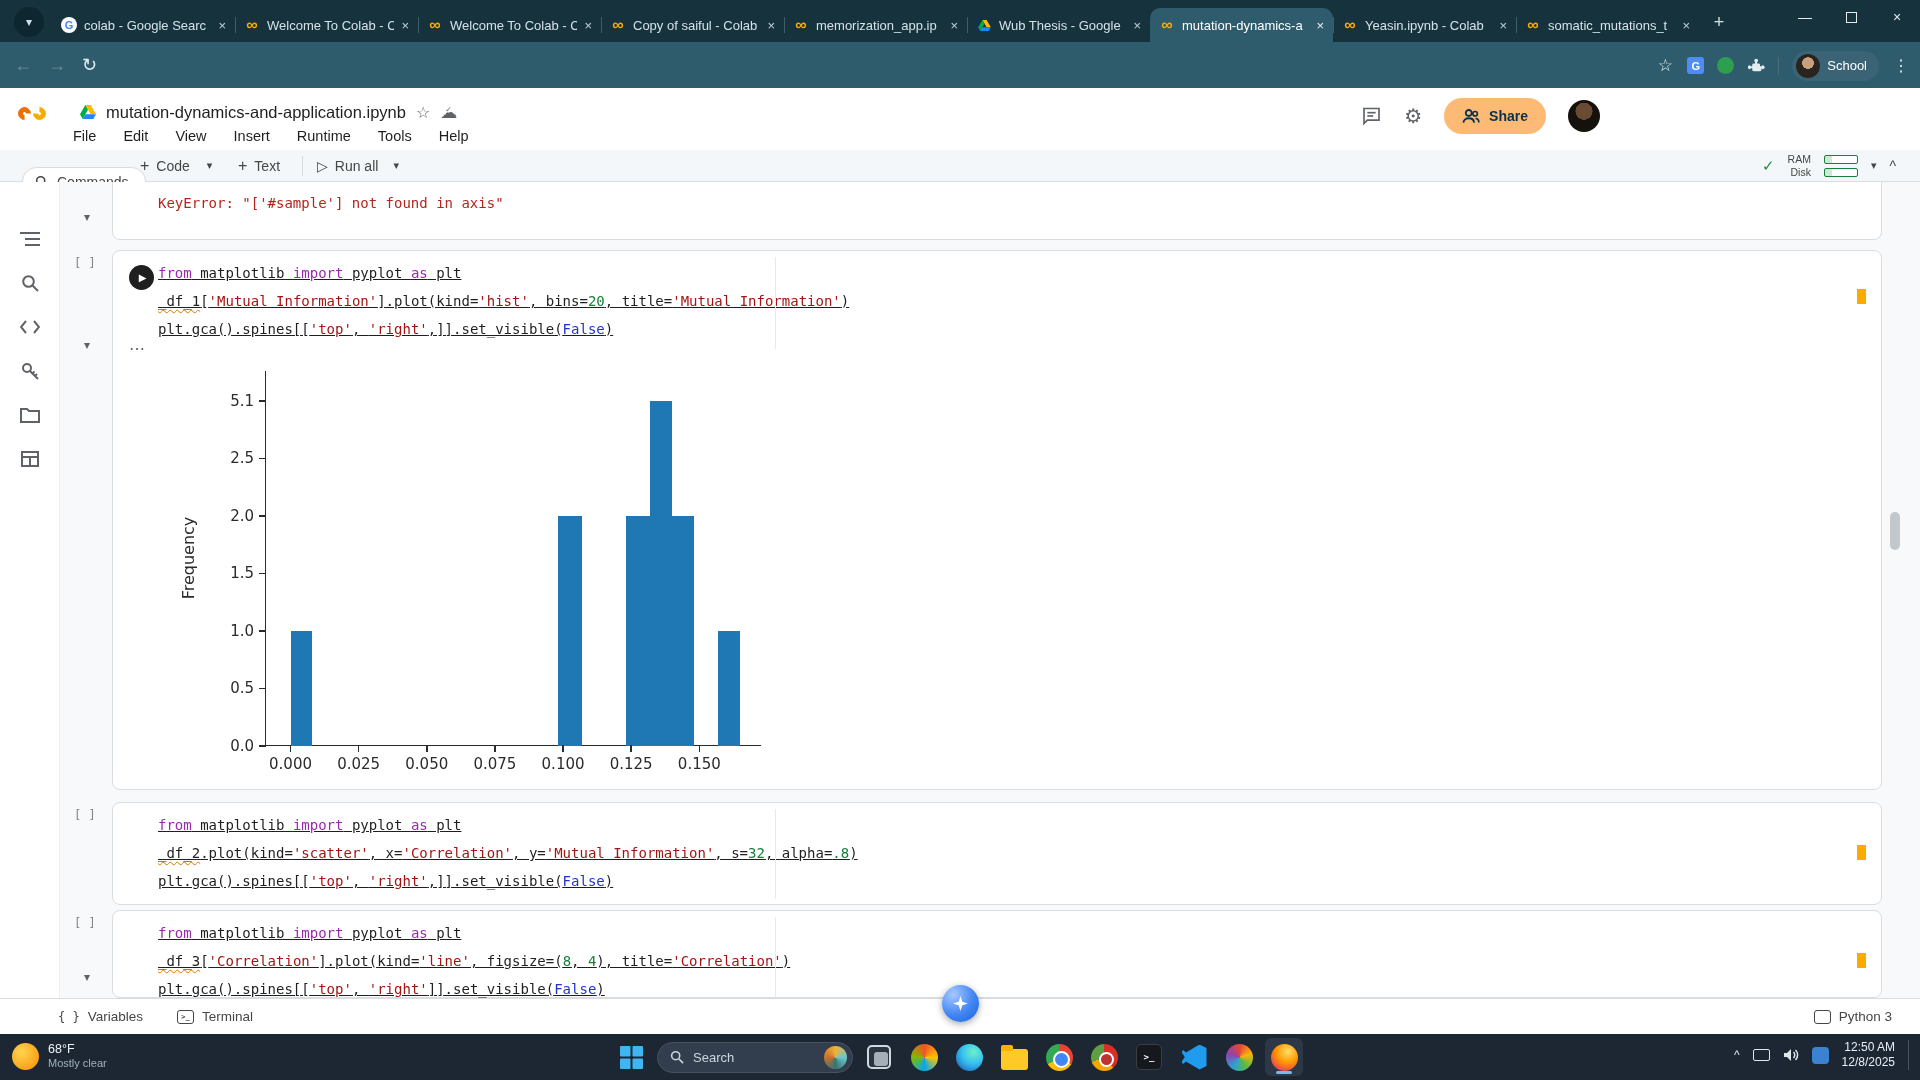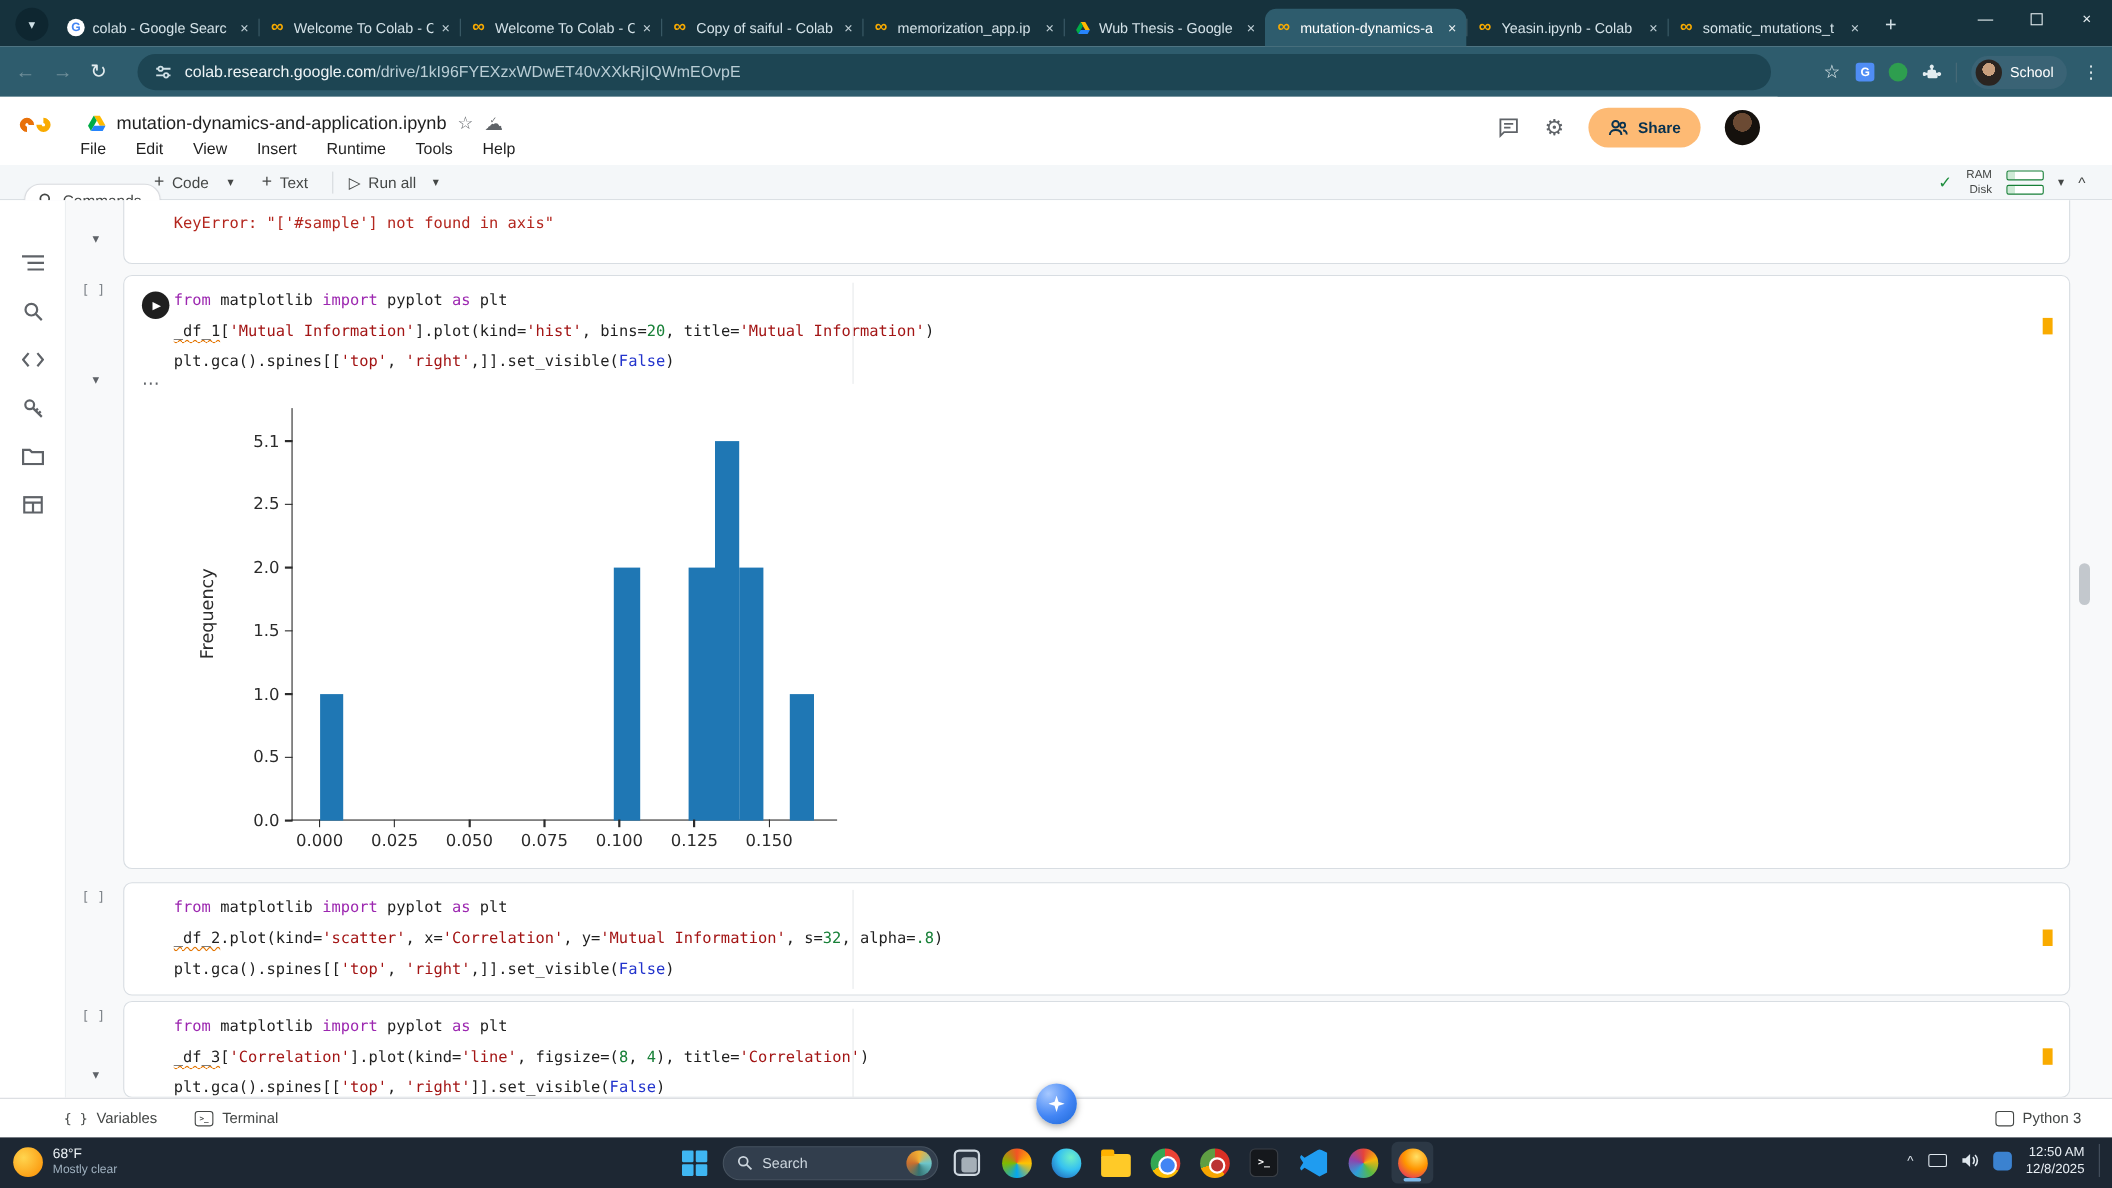--- a/index.html
+++ b/index.html
@@ -77,21 +77,21 @@
   .cell{position:absolute;left:112px;width:1770px;background:#fff;border:1px solid #d8dde2;border-radius:8px;}
   .partial{top:-22px;height:80px;}
   .errtext{position:absolute;left:45px;top:34px;font:14px "DejaVu Sans Mono",monospace;color:#b3261e;}
   .cell1{top:68px;height:540px;}
   .cell2{top:620px;height:103px;}
   .cell3{top:728px;height:88px;}
   .exec{position:absolute;left:74px;width:34px;font:12px "DejaVu Sans Mono",monospace;color:#80868b;}
   .chev{position:absolute;left:84px;color:#5f6368;font-size:12px;}
   .playbtn{position:absolute;left:16px;top:14px;width:25px;height:25px;border-radius:50%;background:#1f1f1f;color:#fff;display:flex;align-items:center;justify-content:center;font-size:10px;padding-left:2px;}
   .codearea{position:absolute;left:45px;top:8px;font:14px/28px "DejaVu Sans Mono",monospace;color:#1f1f1f;white-space:pre;}
-  .code-line{height:28px;}
+  .code-line{height:28px;text-decoration:underline;}
   .tk-kw{color:#9c27b0;}
   .tk-str{color:#a31515;}
   .tk-num{color:#188038;}
   .tk-bool{color:#2233cc;}
   .tk-warn{text-decoration:underline wavy #e37400 1px;text-underline-offset:3px;}
   .ruler{position:absolute;left:662px;top:6px;width:1px;background:#e7e9ec;}
   .r1{height:92px;}.r23{height:90px;}
   .omark{position:absolute;right:15px;width:9px;height:15px;background:#f9ab00;}
   .outdots{position:absolute;left:16px;top:88px;color:#5f6368;font-size:16px;letter-spacing:1px;}
 
@@ -223,34 +223,20 @@
         </span>
       <span class="winbtn">×</span>
     </div>
   </div>
 
   <div class="navbar">
     <div class="navleft">
       <span class="nbtn dis">←</span>
       <span class="nbtn dis">→</span>
       <span class="nbtn">↻</span>
-    </div>
-    <div class="urlbar">
-      <span class="tuneic">
-        <svg width="15" height="15" viewBox="0 0 15 15">
-            <g stroke="#cfe0e6" stroke-width="1.6">
-              <line x1="1" y1="4.5" x2="14" y2="4.5"></line>
-              <line x1="1" y1="10.5" x2="14" y2="10.5"></line>
-              <circle cx="5" cy="4.5" r="2" fill="#1d4553"></circle>
-              <circle cx="10" cy="10.5" r="2" fill="#1d4553"></circle>
-            </g>
-          </svg>
-      </span>
-      <span class="url-domain">colab.research.google.com</span>
-        <span class="url-path">/drive/1kI96FYEXzxWDwET40vXXkRjIQWmEOvpE</span>
     </div>
     <div class="navright">
       <span class="ic16" style="font-size:17px;">☆</span>
       <span class="transic">G</span>
       <span class="extgreen"></span>
       <span class="ic16">
         <svg width="17" height="17" viewBox="0 0 24 24">
             <path d="M19 13h-2v-2a2 2 0 0 0-2-2h-2V7a2.5 2.5 0 1 0-3 0v2H8a2 2 0 0 0-2 2v2H4a2.5 2.5 0 1 0 0 3h2v2a2 2 0 0 0 2 2h9a2 2 0 0 0 2-2v-2h0a2.5 2.5 0 1 0 0-3z" fill="#e3ecef"></path>
           </svg>
       </span>

